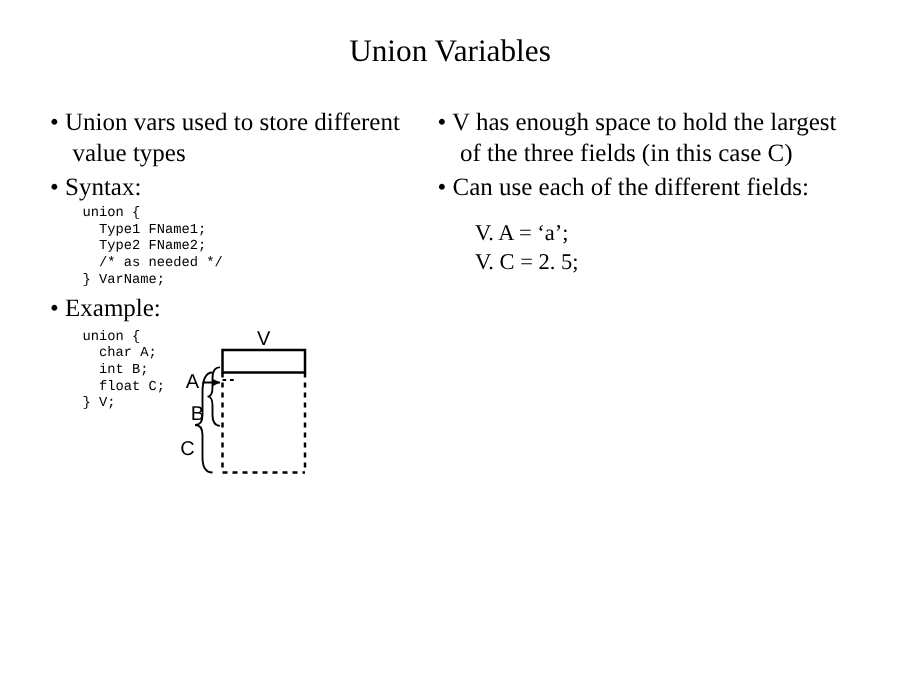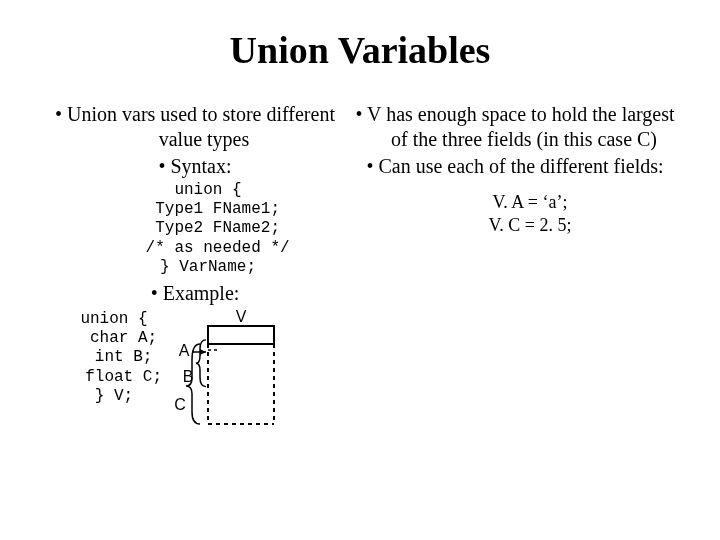--- a/index.html
+++ b/index.html
@@ -7,46 +7,45 @@
     width: 720px;
     height: 540px;
     background: #fff;
     font-family: "Times New Roman", Times, serif;
     color: #000;
     padding: 28px 40px 20px 40px;
     position: relative;
   }
   h1.title {
     text-align: center;
-    font-size: 38px;
-    font-weight: 700;
+    font-size: 25px;
+    font-weight: 400;
     margin-bottom: 30px;
   }
   .columns {
     display: flex;
-    text-align: center;
   }
   .col-left { flex: 0 0 310px; }
   .col-right { flex: 1; }
   ul.bullets {
     list-style: none;
     font-size: 20px;
     line-height: 1.25;
   }
   ul.bullets > li {
     padding-left: 18px;
     text-indent: -18px;
     margin-bottom: 2px;
   }
   ul.bullets > li::before {
     content: "• ";
   }
   .code {
     font-family: "Courier New", Courier, monospace;
-    font-size: 16px;
+    font-size: 11px;
     white-space: pre;
     margin-left: 26px;
     line-height: 1.2;
     margin-top: 2px;
     margin-bottom: 4px;
   }
   .sub-assign {
     font-family: "Times New Roman", serif;
     font-size: 18px;
     margin-left: 30px;

